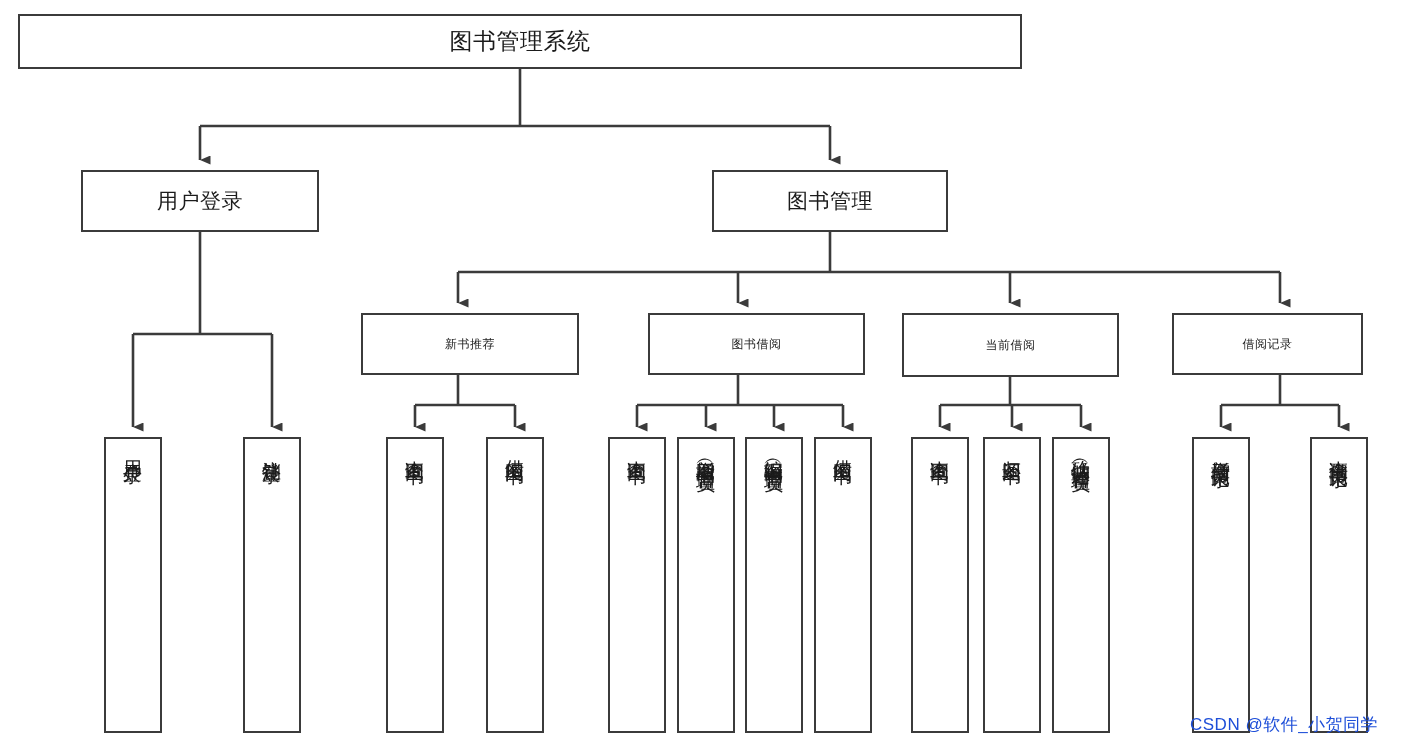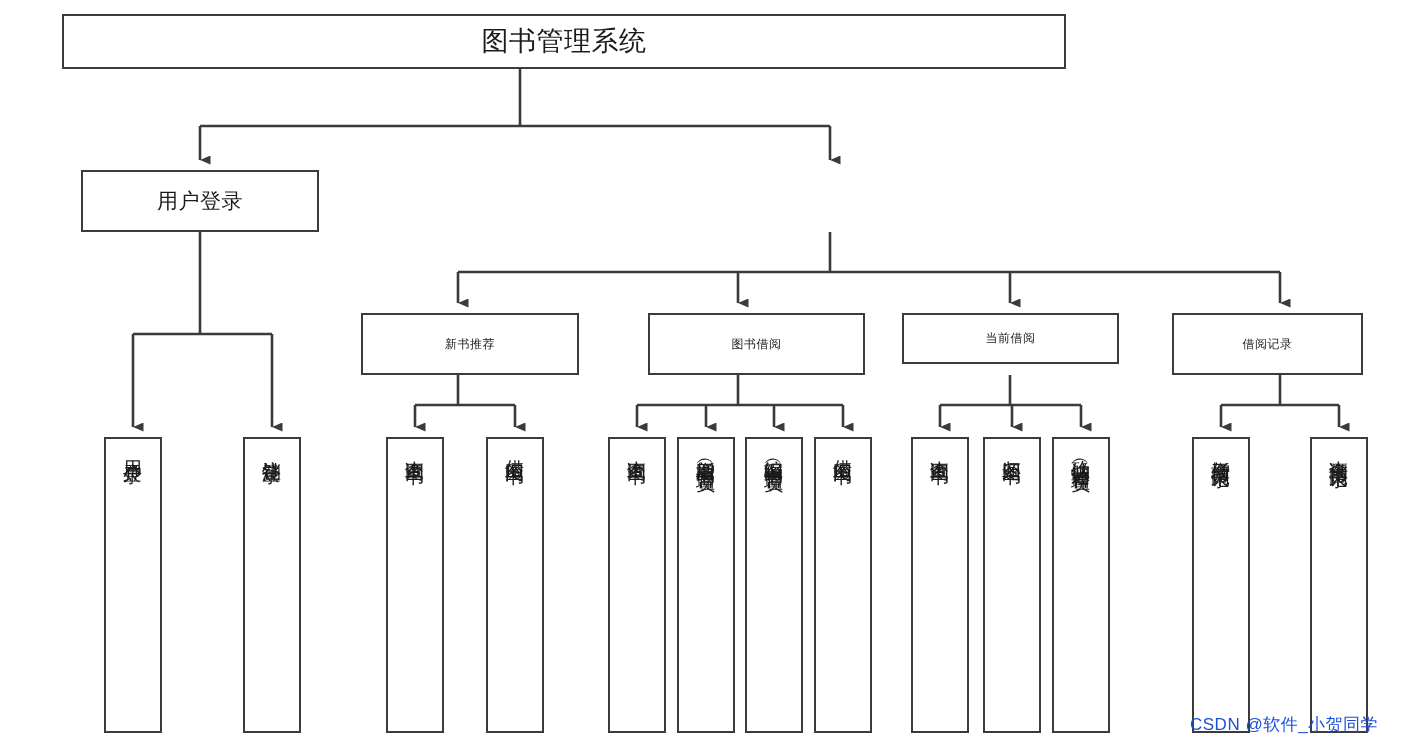--- a/index.html
+++ b/index.html
@@ -31,22 +31,21 @@
     box-sizing: border-box;
     background: #ffffff;
     border: 2px solid #3b3b3b;
     display: flex;
     align-items: center;
     justify-content: center;
     color: #1b1b1b;
     z-index: 2;
   }
   .node.root {
-    font-size: 27px;
-    margin-left: 44px;
+    font-size: 23px;
   }
   .node.level1 {
     font-size: 21px;
   }
   .node.level2 {
     font-size: 12px;
   }
   .node.leaf {
     font-size: 19px;
     padding: 6px 2px;
@@ -133,28 +132,31 @@
     </g>
   </svg>
 
   <div class="node root" style="left:18px; top:14px; width:1004px; height:55px;">
     <span class="label">图书管理系统</span>
   </div>
 
   <div class="node level1" style="left:81px; top:170px; width:238px; height:62px;">
     <span class="label">用户登录</span>
   </div>
+  <div class="node level1" style="left:712px; top:170px; width:236px; height:62px;">
+    <span class="label">图书管理</span>
+  </div>
 
   <div class="node level2" style="left:361px; top:313px; width:218px; height:62px;">
     <span class="label">新书推荐</span>
   </div>
   <div class="node level2" style="left:648px; top:313px; width:217px; height:62px;">
     <span class="label">图书借阅</span>
   </div>
-  <div class="node level2" style="left:902px; top:313px; width:217px; height:51px;">
+  <div class="node level2" style="left:902px; top:313px; width:217px; height:64px;">
     <span class="label">当前借阅</span>
   </div>
   <div class="node level2" style="left:1172px; top:313px; width:191px; height:62px;">
     <span class="label">借阅记录</span>
   </div>
 
   <div class="node leaf" style="left:104px; top:437px; width:58px; height:296px;">
     <span class="label">用户登录</span>
   </div>
   <div class="node leaf" style="left:243px; top:437px; width:58px; height:296px;">

